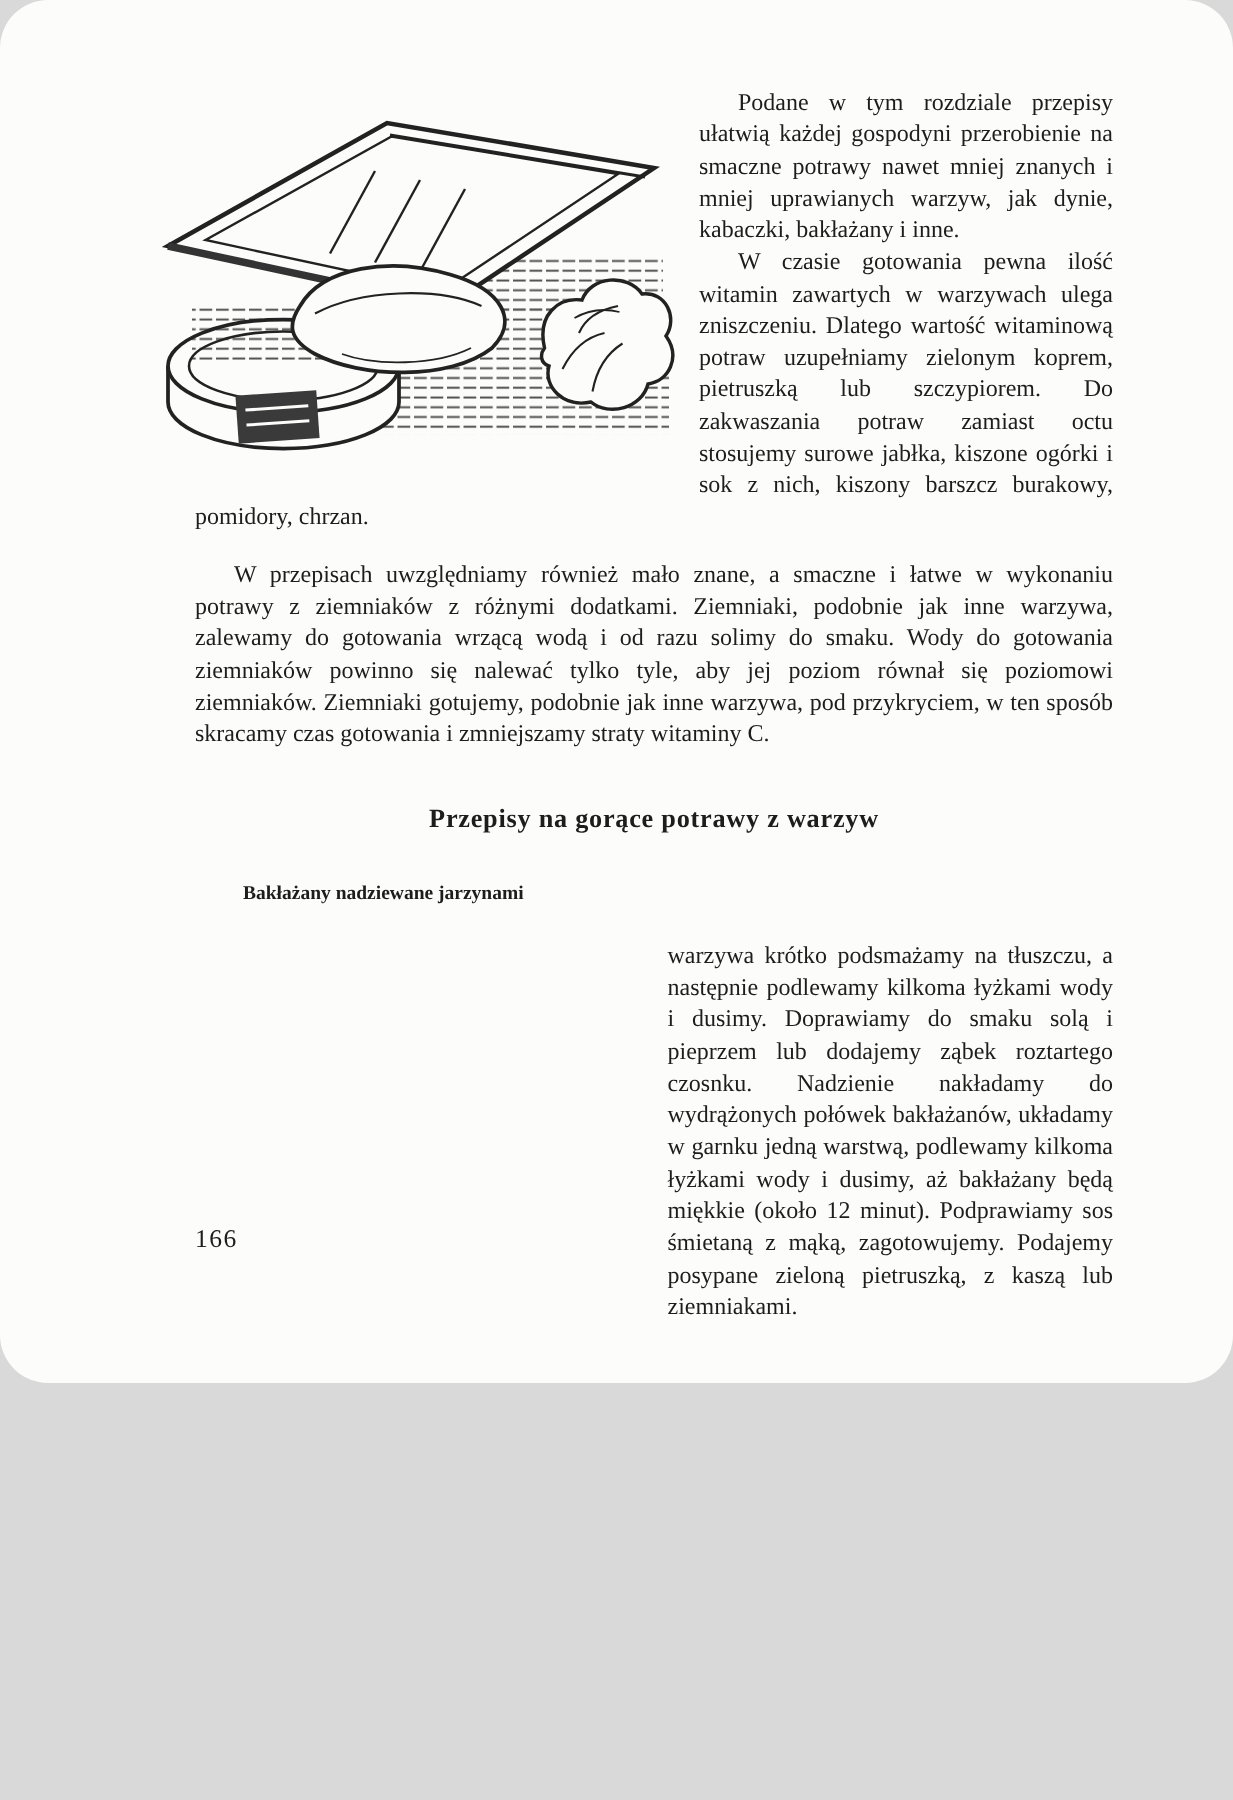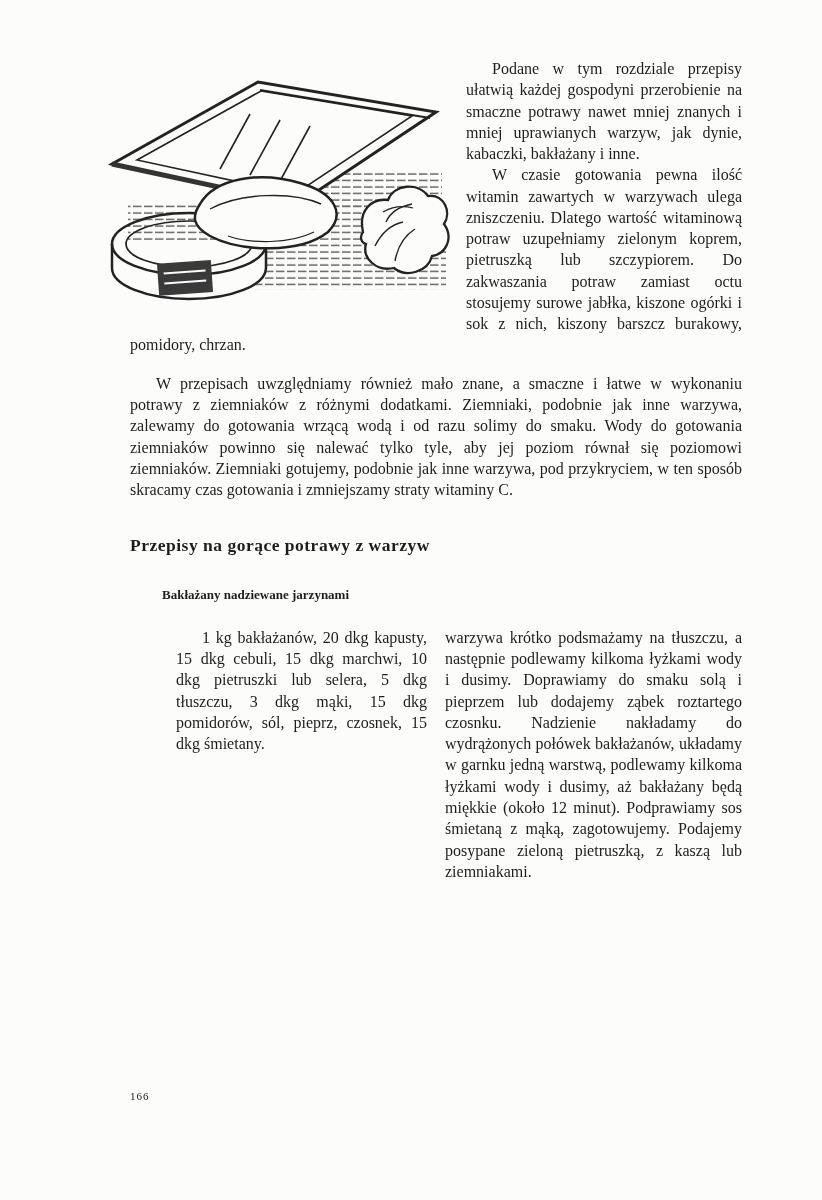--- a/index.html
+++ b/index.html
@@ -1,38 +1,40 @@
 <!DOCTYPE html>
 <html><head>
 <meta charset="utf-8">
 <style>
   * { margin:0; padding:0; box-sizing:border-box; }
   html, body { background:#d9d9d9; }
   .book-page{
     position:relative;
-    width:822px; height:1200px;
+    width:822px; height:922px;
     margin:0 auto;
     background:#fcfcfa;
     color:#1d1d1d;
     overflow:hidden;
     font-family:"Liberation Serif","DejaVu Serif",serif;
     font-size:16px;
     line-height:1.33;
     padding:58px 80px 0 130px;
+    border-radius:32px;
   }
   .body-text{ text-align:justify; }
   .indent{ text-indent:26px; }
   .illustration{
     float:left;
     width:352px;
     margin:-4px 14px 4px -30px;
   }
   .illustration svg{ display:block; width:100%; height:auto; }
   .after-wrap{ clear:both; margin-top:17px; }
   .section-heading{
+    text-align:center;
     font-size:17.5px;
     font-weight:bold;
     letter-spacing:0.5px;
     margin-top:34px;
   }
   .subheading{
     font-size:13px;
     font-weight:bold;
     margin-top:28px;
     margin-left:32px;
@@ -41,22 +43,22 @@
     display:flex;
     gap:18px;
     margin-top:24px;
   }
   .col{ flex:1; min-width:0; }
   .ingredients{ margin-left:46px; }
   .col-para{ margin-top:20px; }
   .page-number{
     position:absolute;
     left:130px;
-    bottom:96px;
-    font-size:11px;
+    bottom:84px;
+    font-size:17px;
     letter-spacing:1px;
   }
   .watermark{
     position:absolute;
     left:50%;
     bottom:2px;
     transform:translateX(-50%);
     font-family:"Liberation Sans","DejaVu Sans",sans-serif;
     font-weight:bold;
     font-size:74px;
@@ -116,21 +118,20 @@
   </div>
 
   <p class="body-text indent after-wrap">W przepisach uwzględniamy również mało znane, a smaczne i łatwe w wykonaniu potrawy z ziemniaków z różnymi dodatkami. Ziemniaki, podobnie jak inne warzywa, zalewamy do gotowania wrzącą wodą i od razu solimy do smaku. Wody do gotowania ziemniaków powinno się nalewać tylko tyle, aby jej poziom równał się poziomowi ziemniaków. Ziemniaki gotujemy, podobnie jak inne warzywa, pod przykryciem, w ten sposób skracamy czas gotowania i zmniejszamy straty witaminy C.</p>
 
   <h2 class="section-heading">Przepisy na gorące potrawy z warzyw</h2>
 
   <h3 class="subheading">Bakłażany nadziewane jarzynami</h3>
 
   <div class="columns">
     <div class="col">
-      <p class="body-text indent ingredients">1 kg bakłażanów, 20 dkg kapusty, 15 dkg cebuli, 15 dkg marchwi, 10 dkg pietruszki lub selera, 5 dkg tłuszczu, 3 dkg mąki, 15 dkg pomidorów, sól, pieprz, czosnek, 15 dkg śmietany.</p>
     </div>
     <div class="col">
       <p class="body-text">warzywa krótko podsmażamy na tłuszczu, a następnie podlewamy kilkoma łyżkami wody i dusimy. Doprawiamy do smaku solą i pieprzem lub dodajemy ząbek roztartego czosnku. Nadzienie nakładamy do wydrążonych połówek bakłażanów, układamy w garnku jedną warstwą, podlewamy kilkoma łyżkami wody i dusimy, aż bakłażany będą miękkie (około 12 minut). Podprawiamy sos śmietaną z mąką, zagotowujemy. Podajemy posypane zieloną pietruszką, z kaszą lub ziemniakami.</p>
     </div>
   </div>
 
   <div class="page-number">166</div>
 
 
 </div>

